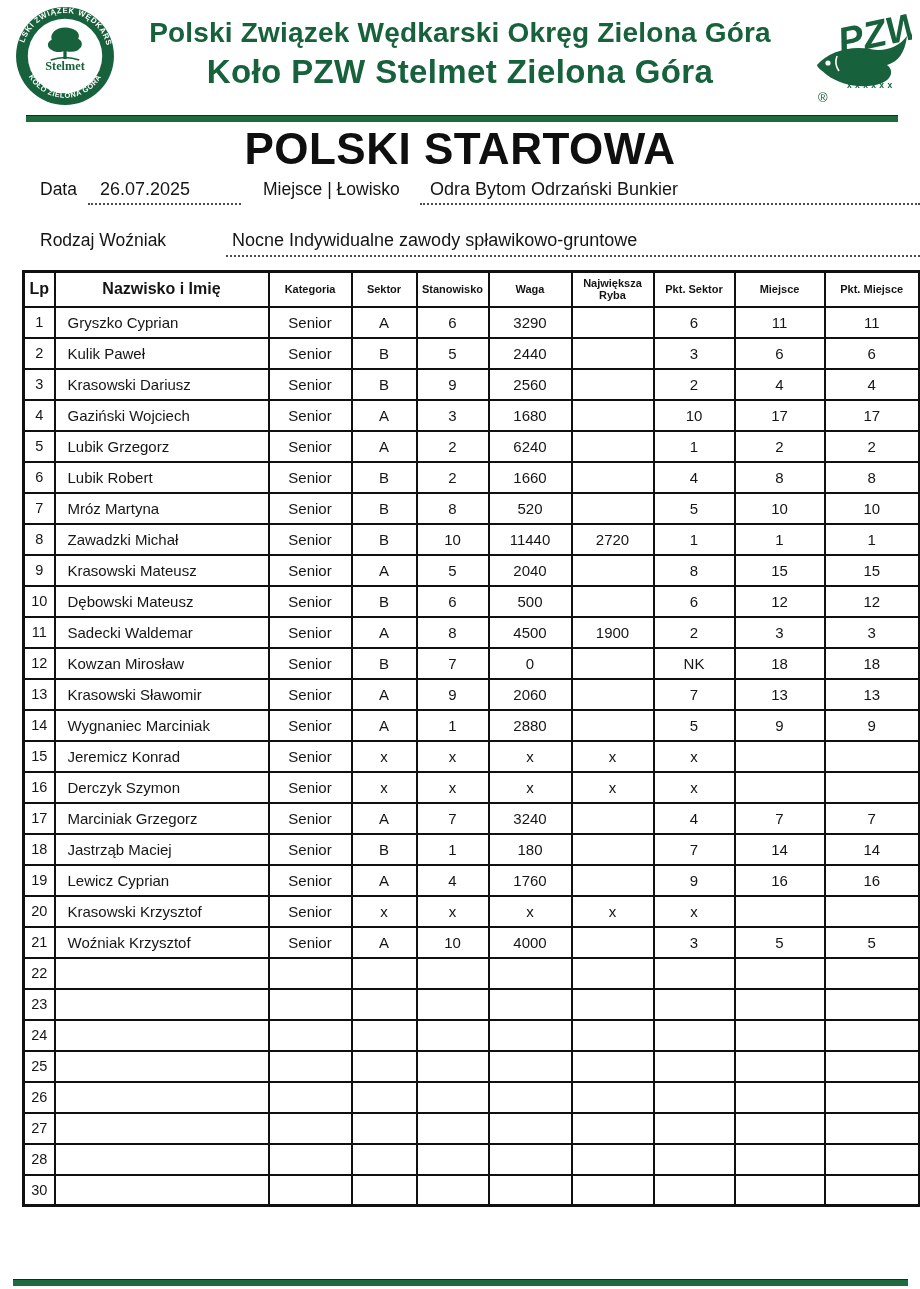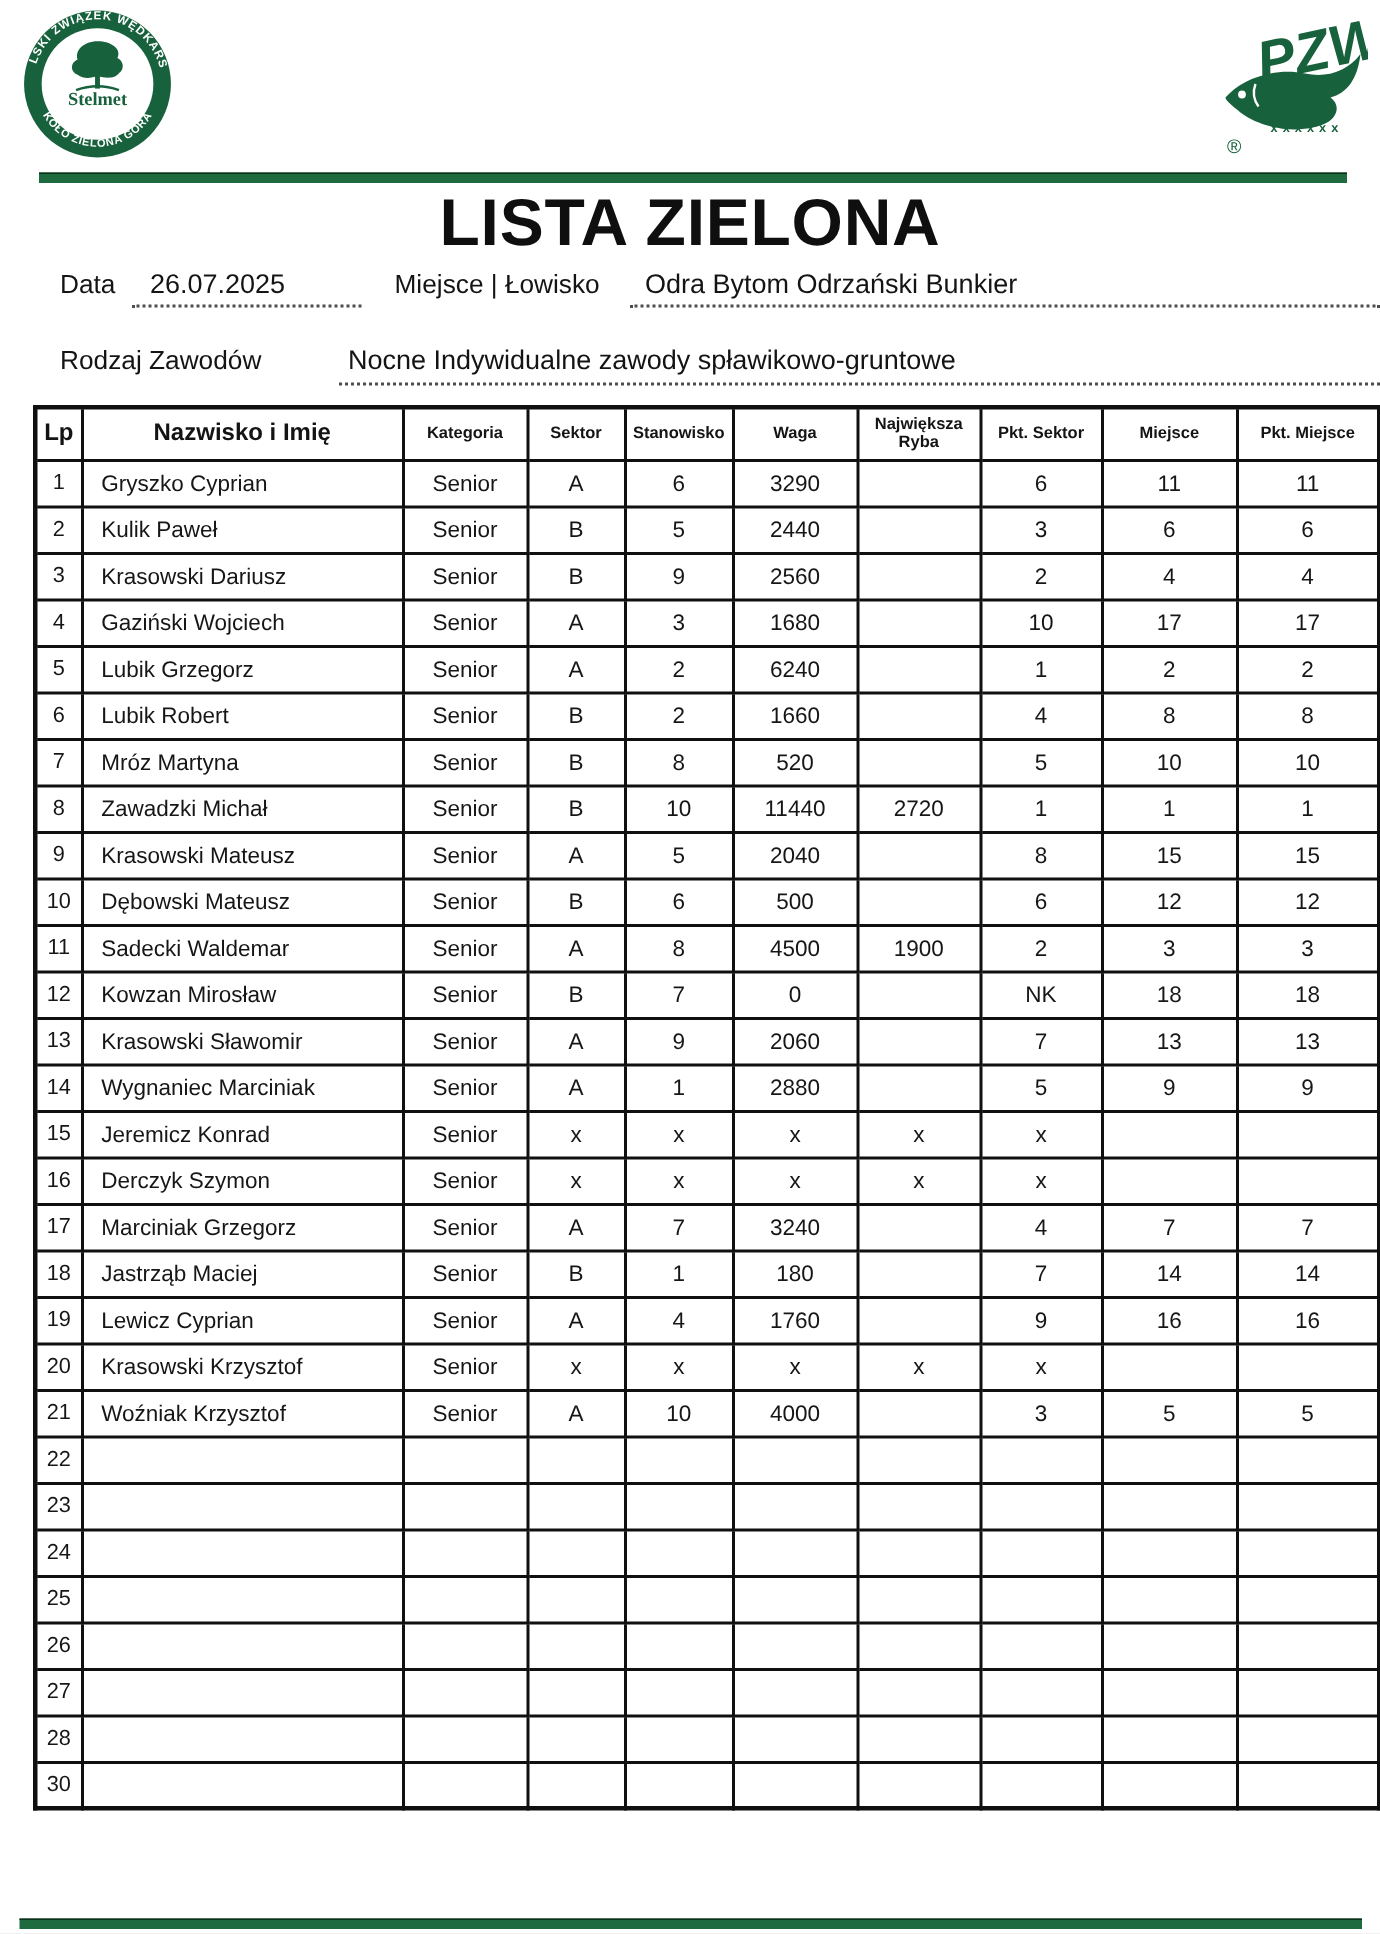--- a/index.html
+++ b/index.html
@@ -53,47 +53,51 @@
       <textPath href="#arcB" startOffset="50%" text-anchor="middle">KOŁO ZIELONA GÓRA</textPath>
     </text>
     <g fill="#17613c">
       <rect x="48.4" y="44" width="3.2" height="9"></rect>
       <path d="M50,22 C41,22 35,28 37,34 C32,36 32,42 37,44 C41,47 46,46 50,45 C55,46 61,47 64,43 C68,40 67,35 63,33 C66,27 59,22 50,22 Z"></path>
       <path d="M36,54 Q50,49 64,54" stroke="#17613c" stroke-width="1.6" fill="none"></path>
     </g>
     <text x="50" y="64" text-anchor="middle" font-size="12" fill="#17613c" font-family="Liberation Serif, serif" font-weight="bold">Stelmet</text>
   </svg>
 
+  <div class="org-lines">
+    <div class="org-line1">Polski Związek Wędkarski Okręg Zielona Góra</div>
+    <div class="org-line2">Koło PZW Stelmet Zielona Góra</div>
+  </div>
 
   <svg class="pzw-right" viewBox="0 0 100 100" width="100" height="100" aria-hidden="true">
     <g fill="#17613c">
       <text x="27" y="42" font-size="38" font-weight="bold" font-style="italic" transform="rotate(-12 50 35)" font-family="Liberation Sans, sans-serif">PZW</text>
       <path d="M5,57 C16,44 38,37 58,41 C72,44 86,40 95,28
                C93,45 86,54 75,57 C82,62 80,71 70,75
                C52,82 28,77 15,67 C9,62 5,59 5,57 Z"></path>
       <circle cx="16" cy="55" r="2.6" fill="#ffffff"></circle>
       <path d="M25,48 Q22,56 27,63" stroke="#ffffff" stroke-width="1.6" fill="none"></path>
     </g>
     <text x="35" y="80" font-size="8.5" font-weight="bold" fill="#17613c" letter-spacing="0.5" font-family="Liberation Sans, sans-serif">x x x x x x</text>
     <text x="6" y="94" font-size="13" fill="#17613c" font-family="Liberation Sans, sans-serif">®</text>
   </svg>
 
   <div class="rule-top"></div>
 
-  <div class="doc-title">LISTA ZIELONA</div>
+  <div class="doc-title">POLSKI STARTOWA</div>
 
   <div class="meta" style="left:40px;top:179px;"><b>Data</b></div>
   <div class="meta" style="left:100px;top:179px;font-size:18px;">26.07.2025</div>
   <div class="dotline" style="left:88px;top:202px;width:153px;"></div>
 
   <div class="meta" style="left:263px;top:179px;"><b>Miejsce | Łowisko</b></div>
   <div class="meta" style="left:430px;top:179px;font-size:18px;">Odra Bytom Odrzański Bunkier</div>
   <div class="dotline" style="left:420px;top:202px;width:500px;"></div>
 
-  <div class="meta" style="left:40px;top:230px;"><b>Rodzaj Zawodów</b></div>
+  <div class="meta" style="left:40px;top:230px;"><b>Rodzaj Woźniak</b></div>
   <div class="meta" style="left:232px;top:230px;font-size:18px;">Nocne Indywidualne zawody spławikowo-gruntowe</div>
   <div class="dotline" style="left:226px;top:254px;width:694px;"></div>
 
   <div class="tbl-wrap">
     <table>
       <colgroup>
         <col style="width:31px">
           <col style="width:214px">
           <col style="width:83px">
         <col style="width:65px">

